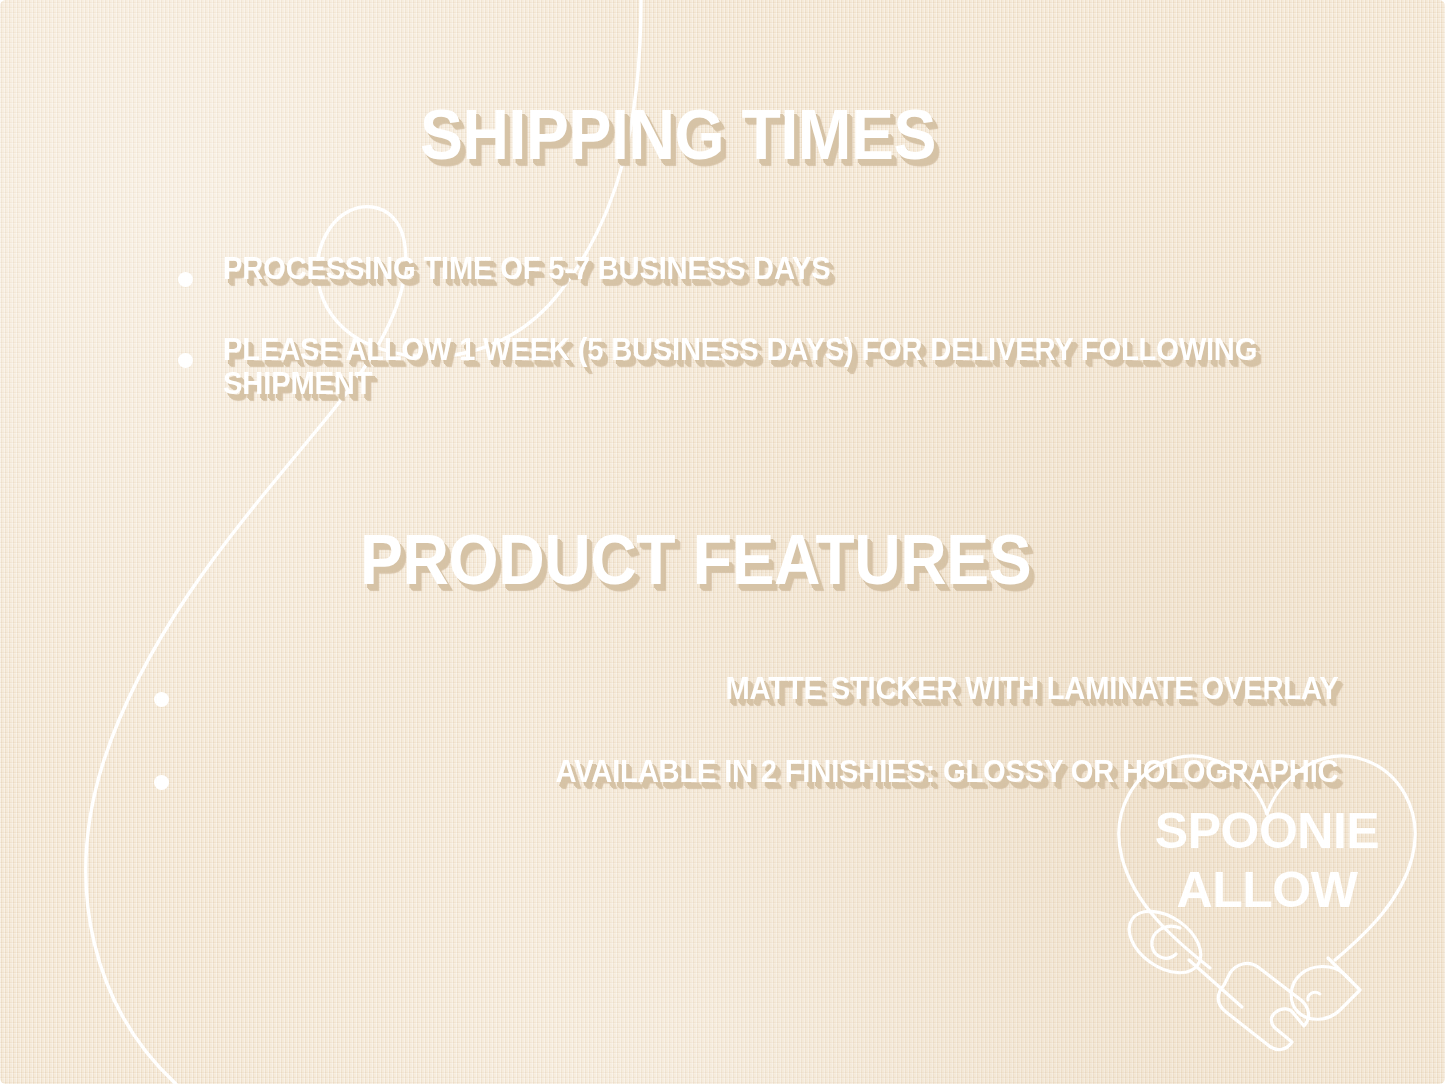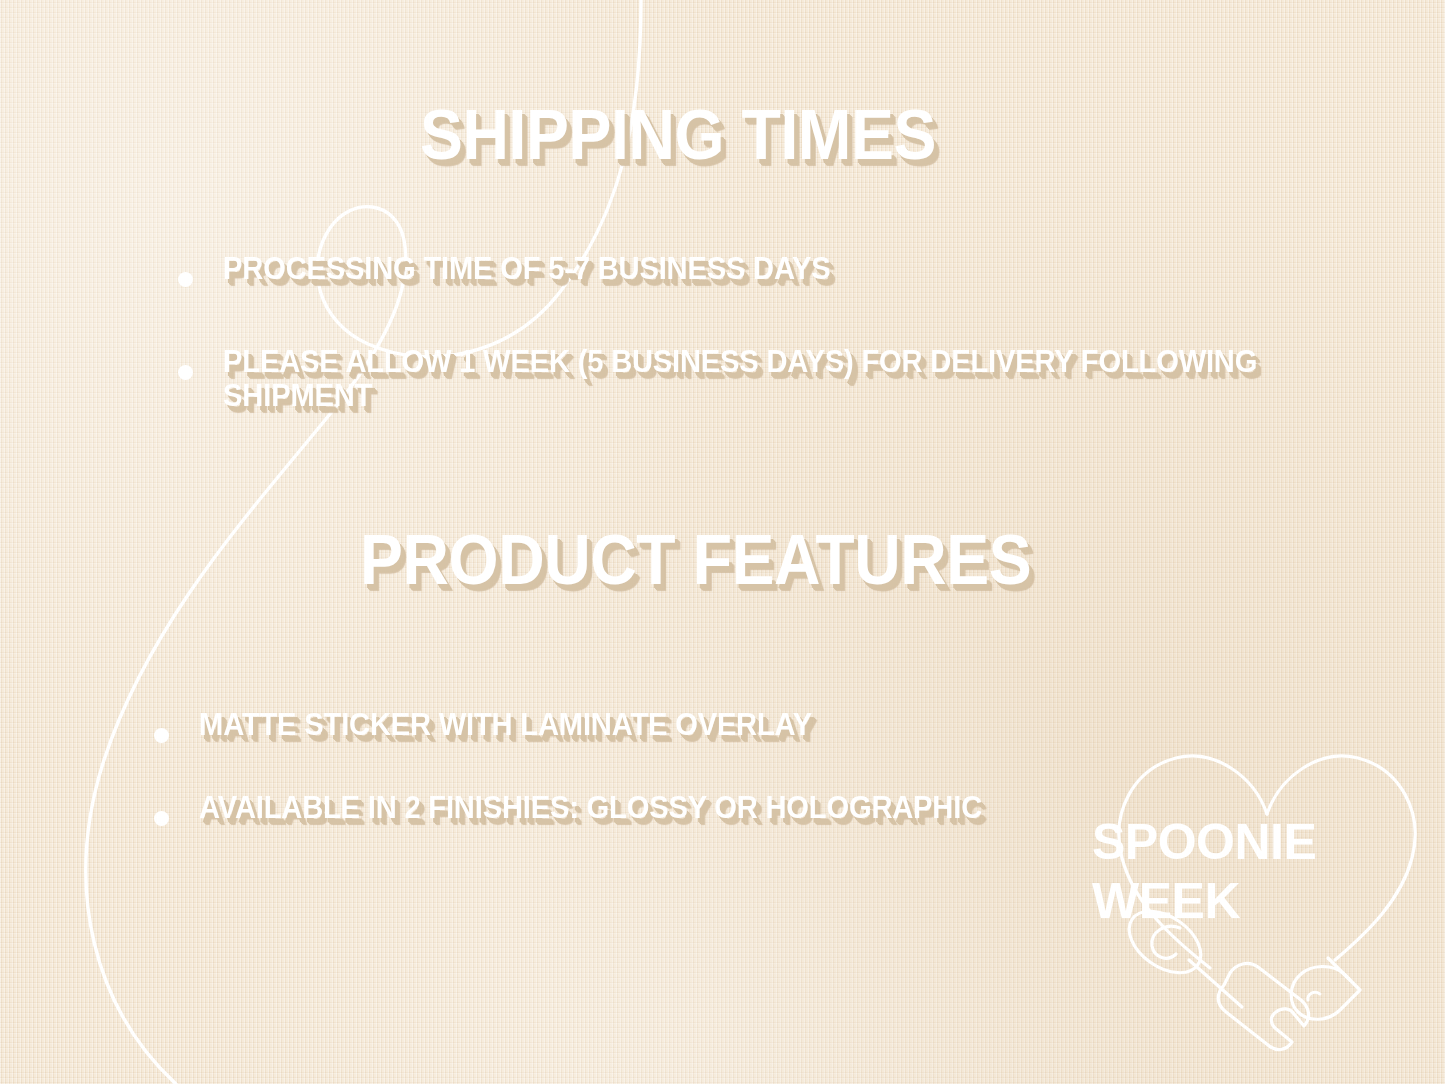--- a/index.html
+++ b/index.html
@@ -8,20 +8,21 @@
     background: #ffffff;
   }
 
   #canvas {
     position: relative;
     width: 1445px;
     height: 1084px;
     overflow: hidden;
     background-color: #f4e6d2;
     font-family: "Liberation Sans", sans-serif;
+    border-radius: 6px;
   }
 
   
   .texture-v, .texture-h, .texture-grain {
     position: absolute;
     inset: 0;
     pointer-events: none;
   }
   .texture-v {
     background-image: repeating-linear-gradient(
@@ -106,41 +107,41 @@
   }
   .bullet-item .txt {
     display: block;
     padding-left: 48px;
     transform: scaleX(0.94);
     transform-origin: left center;
   }
 
   
   #shipping-bullets { left: 178px; top: 252px; width: 1240px; }
-  #shipping-bullets .bullet-item + .bullet-item { margin-top: 58px; }
-
-  
-  #features-bullets { left: 154px; top: 708px; width: 1260px; }
+  #shipping-bullets .bullet-item + .bullet-item { margin-top: 46px; }
+
+  
+  #features-bullets { left: 154px; top: 672px; width: 1260px; text-align: right; }
   #features-bullets .bullet-item + .bullet-item { margin-top: 48px; }
 
   
   .logo {
     position: absolute;
     left: 1092px;
     top: 742px;
     width: 350px;
     height: 330px;
   }
   .logo svg { position: absolute; left: 0; top: 0; }
   .logo-text {
     position: absolute;
     left: 0;
-    top: 76px;
+    top: 65px;
     width: 350px;
-    text-align: left;
+    text-align: center;
     color: #ffffff;
     font-weight: 700;
     line-height: 0.98;
     letter-spacing: -0.5px;
   }
   .logo-text .l1 { display: block; font-size: 50px; }
   .logo-text .l2 { display: block; font-size: 50px; margin-top: 10px; }
 </style>
 </head>
 <body>
@@ -227,17 +228,17 @@
                L 248 268
                C 236 280, 216 280, 206 270
                C 196 260, 197 242, 209 232
                C 219 223, 240 221, 252 232 Z" stroke="#ffffff" stroke-width="3.2" stroke-linejoin="round" fill="none"></path>
       <path d="M 228 252
                C 222 248, 215 252, 216 258" stroke="#ffffff" stroke-width="3" stroke-linecap="round" fill="none"></path>
     </svg>
 
     <div class="logo-text">
       <span class="l1">SPOONIE</span>
-      <span class="l2">WEEK</span>
+      <span class="l2">ALLOW</span>
     </div>
   </div>
 
 </div>
 
 </body></html>

